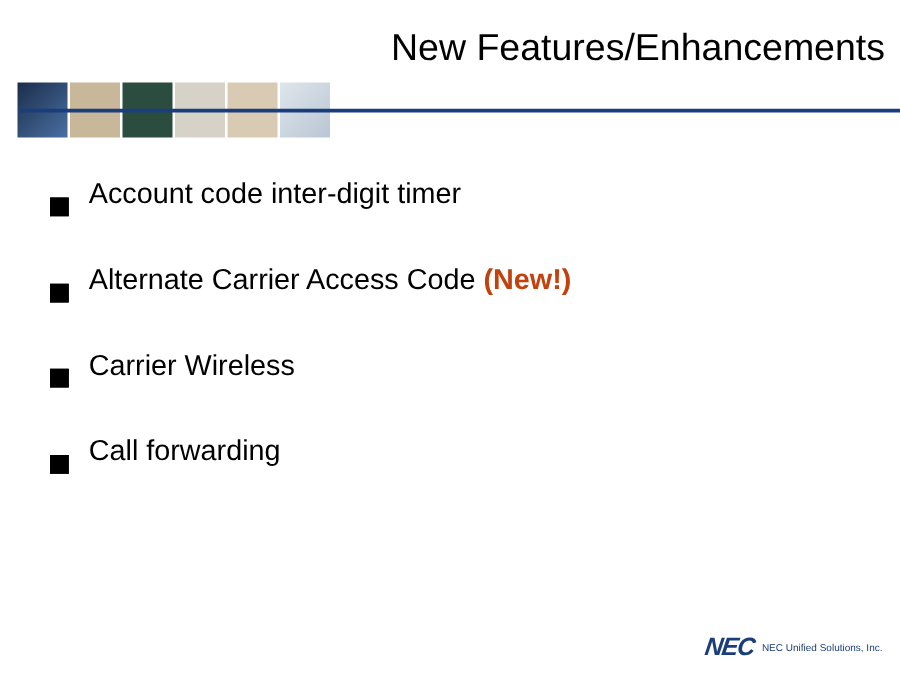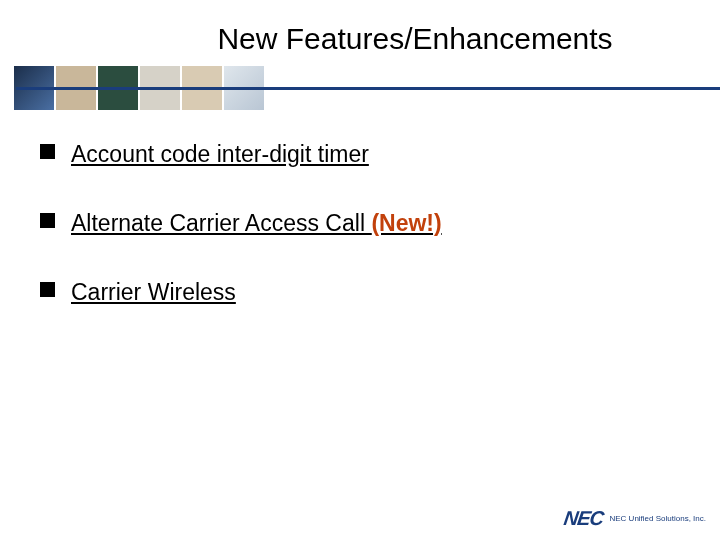--- a/index.html
+++ b/index.html
@@ -6,22 +6,22 @@
   html, body { width: 720px; height: 540px; overflow: hidden; }
   body {
     font-family: Verdana, Arial, sans-serif;
     background: #ffffff;
     position: relative;
   }
   .title {
     font-size: 30px;
     font-weight: 400;
     color: #000;
-    text-align: center;
-    padding: 22px 0 10px 110px;
+    text-align: right;
+    padding: 22px 12px 10px 110px;
   }
   .banner-row {
     display: flex;
     align-items: center;
     height: 44px;
     width: 100%;
     position: relative;
   }
   .banner-strip {
     display: flex;
@@ -47,23 +47,22 @@
   .banner-strip .c1 { background: #c9b79a; }
   .banner-strip .c2 { background: #2b4d3f; }
   .banner-strip .c3 { background: #d6d2c8; }
   .banner-strip .c4 { background: #d9cbb3; }
   .banner-strip .c5 { background: linear-gradient(135deg,#dfe6ec,#b9c6d4); }
   .content {
     padding: 30px 40px 0 40px;
   }
   .item {
     display: flex;
-    align-items: flex-start;
+    align-items: flex-end;
     margin-bottom: 40px;
-    text-decoration: underline;
   }
   .bullet {
     width: 15px;
     height: 15px;
     background: #000;
     border: 1px solid #000;
     margin-right: 16px;
     flex-shrink: 0;
     position: relative;
     top: 4px;
@@ -122,27 +121,33 @@
 <div class="content">
   <div class="item">
     <div class="bullet"></div>
     <div class="item-text">
       <span>Account code inter-digit timer</span><span class="new-tag"></span>
     </div>
   </div>
   <div class="item">
     <div class="bullet"></div>
     <div class="item-text">
-      <span>Alternate Carrier Access Call </span><span class="new-tag">(New!)</span>
+      <span>Alternate Carrier Access Code </span><span class="new-tag">(New!)</span>
     </div>
   </div>
   <div class="item">
     <div class="bullet"></div>
     <div class="item-text">
       <span>Carrier Wireless</span><span class="new-tag"></span>
+    </div>
+  </div>
+  <div class="item">
+    <div class="bullet"></div>
+    <div class="item-text">
+      <span>Call forwarding</span><span class="new-tag"></span>
     </div>
   </div>
 </div>
 
 <div class="footer-logo">
   <div class="nec-mark">NEC</div>
   <div class="nec-sub">NEC Unified Solutions, Inc.</div>
 </div>
 
 </body></html>

